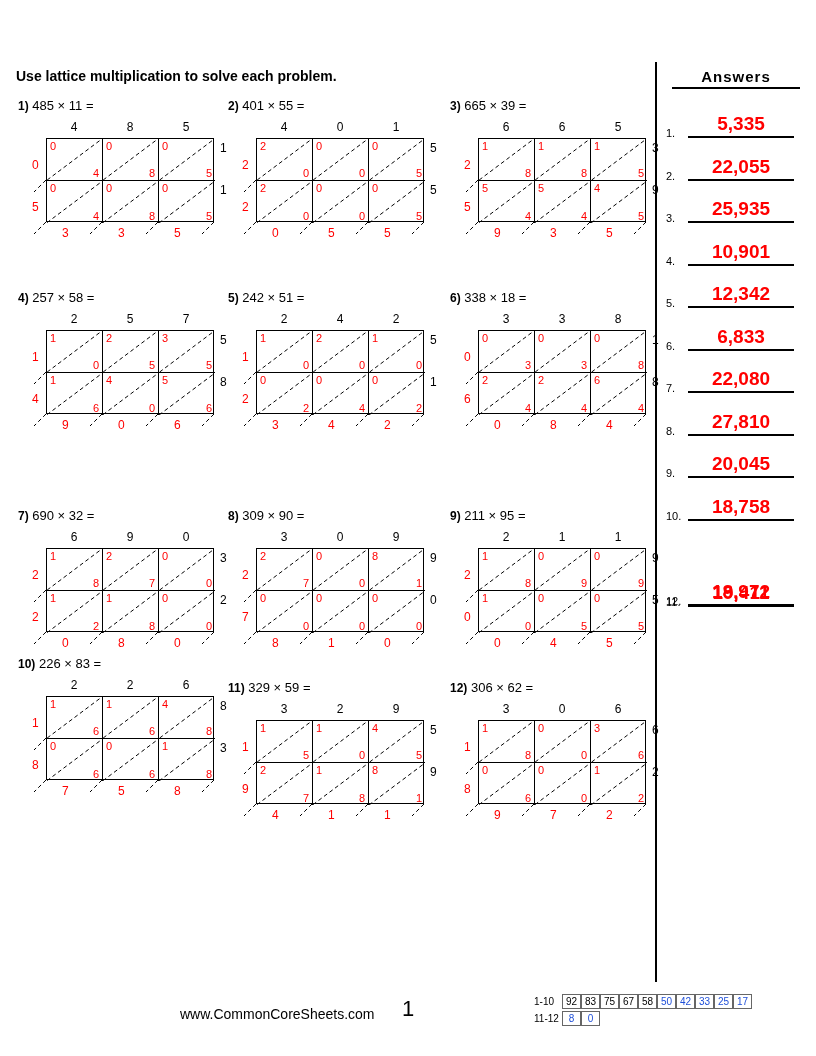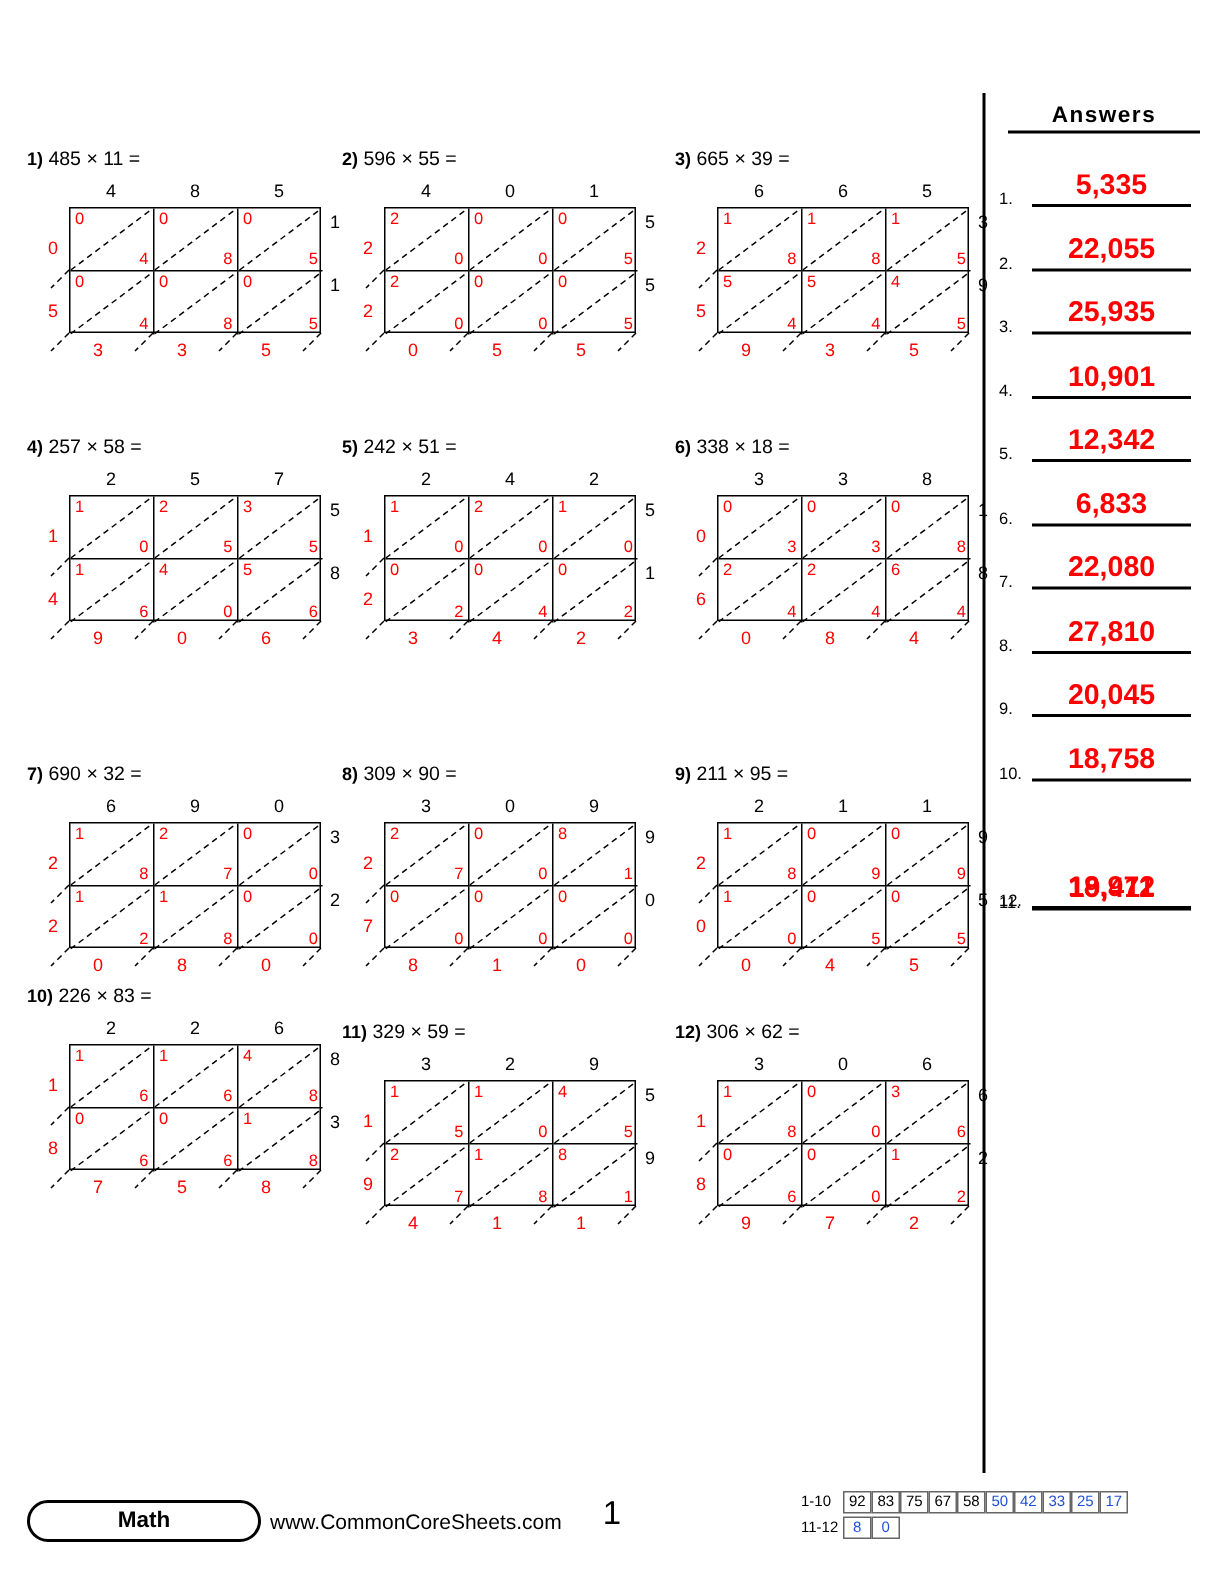--- a/index.html
+++ b/index.html
@@ -103,20 +103,21 @@
     position:absolute;width:19px;height:15px;box-sizing:border-box;
     border:1px solid #666;text-align:center;font-size:10px;line-height:13px;
   }
 </style>
 </head>
 <body>
 
 <div class="page">
 
 
+  <div class="instructions">Use lattice multiplication to solve each problem.</div>
 
   <div class="vdivider"></div>
   <div class="answers-head">Answers</div>
 
   <div id="answers-list">
       <div class="ans-row" style="top: 113px;">
         <div class="ans-num">1.</div>
         <div class="ans-val">5,335</div>
       </div>
       <div class="ans-row" style="top: 155.5px;">
@@ -228,21 +229,21 @@
           <svg class="outdiag" width="196" height="124" style="left:-16px;top:2px;">
             <line x1="16" y1="58" x2="4" y2="70" stroke="#000" stroke-width="1" stroke-dasharray="4,3"></line>
             <line x1="16" y1="100" x2="4" y2="112" stroke="#000" stroke-width="1" stroke-dasharray="4,3"></line>
             <line x1="72" y1="100" x2="60" y2="112" stroke="#000" stroke-width="1" stroke-dasharray="4,3"></line>
             <line x1="128" y1="100" x2="116" y2="112" stroke="#000" stroke-width="1" stroke-dasharray="4,3"></line>
             <line x1="184" y1="100" x2="172" y2="112" stroke="#000" stroke-width="1" stroke-dasharray="4,3"></line>
           </svg>
         </div>
       </div>
       <div class="problem" style="left: 228px; top: 98px; width: 200px; height: 180px;">
-        <div class="plabel" style="left: 0px; top: 0px;"><span class="pnum">2)</span><span class="pexpr"> 596 × 55 =</span></div>
+        <div class="plabel" style="left: 0px; top: 0px;"><span class="pnum">2)</span><span class="pexpr"> 401 × 55 =</span></div>
         <div class="lattice" style="left: 28px; top: 22px; width: 168px; height: 102px;">
           <div class="topdigits">
             <span style="left: 18px;">4</span>
             <span style="left: 74px;">0</span>
             <span style="left: 130px;">1</span>
           </div>
           <div class="grid" style="width: 168px; height: 84px;">
             <div class="cell" style="left: 0px; top: 0px; width: 56px; height: 42px;">
               <svg class="diag" viewBox="0 0 56 42">
                 <line x1="0" y1="42" x2="56" y2="0" stroke="#000" stroke-width="1" stroke-dasharray="4,3"></line>
@@ -977,21 +978,20 @@
             <line x1="16" y1="58" x2="4" y2="70" stroke="#000" stroke-width="1" stroke-dasharray="4,3"></line>
             <line x1="16" y1="100" x2="4" y2="112" stroke="#000" stroke-width="1" stroke-dasharray="4,3"></line>
             <line x1="72" y1="100" x2="60" y2="112" stroke="#000" stroke-width="1" stroke-dasharray="4,3"></line>
             <line x1="128" y1="100" x2="116" y2="112" stroke="#000" stroke-width="1" stroke-dasharray="4,3"></line>
             <line x1="184" y1="100" x2="172" y2="112" stroke="#000" stroke-width="1" stroke-dasharray="4,3"></line>
           </svg>
         </div>
       </div>
     </div>
 
-  <div class="footer-pill">Math</div>
   <div class="footer-url">www.CommonCoreSheets.com</div>
   <div class="footer-page">1</div>
   <div class="scale">
     <div class="scale-row" id="scale-row1" style="top:0;left:0;width:250px;">
         <div class="scale-label">1-10</div>
         <div class="scale-box" style="left: 28px; top: 0px;">92</div>
         <div class="scale-box" style="left: 47px; top: 0px;">83</div>
         <div class="scale-box" style="left: 66px; top: 0px;">75</div>
         <div class="scale-box" style="left: 85px; top: 0px;">67</div>
         <div class="scale-box" style="left: 104px; top: 0px;">58</div>

